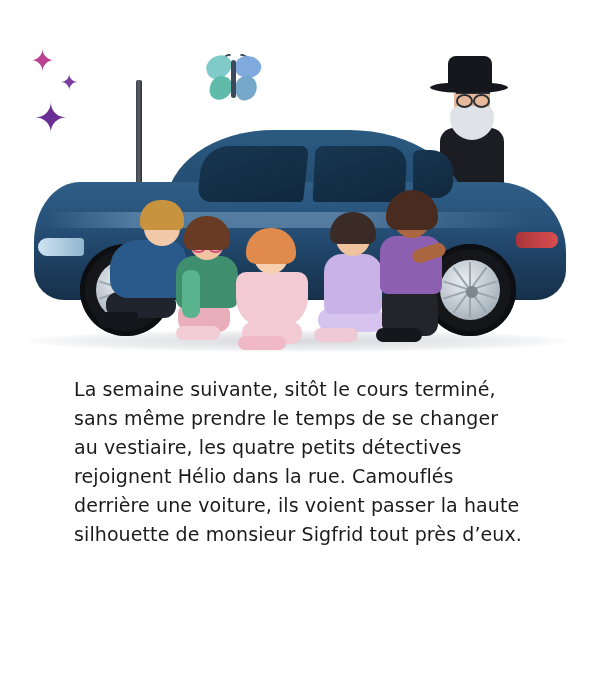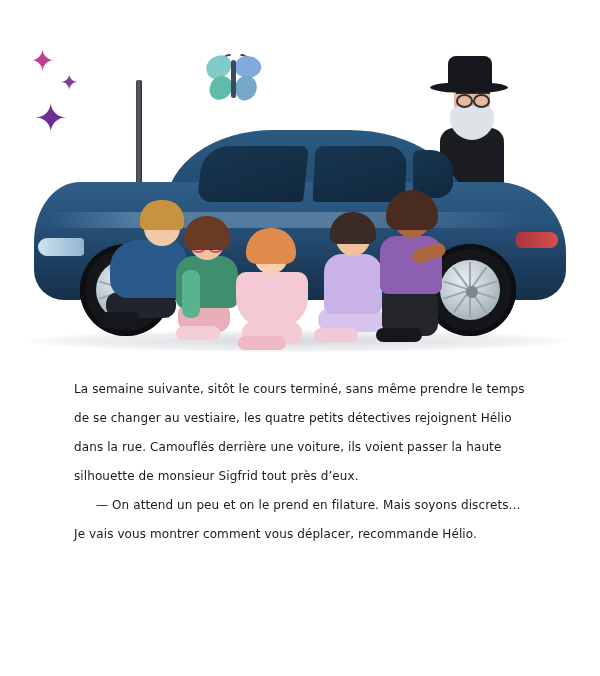--- a/index.html
+++ b/index.html
@@ -239,21 +239,21 @@
   .k5 .leg1 { position: absolute; left: 14px; top: 100px; width: 56px; height: 46px; background: #23252b; border-radius: 12px; }
   .k5 .shoe { position: absolute; left: 8px; top: 138px; width: 46px; height: 14px; background: #15171c; border-radius: 8px; }
 
   
   .text-block {
     position: absolute;
     left: 74px;
     top: 375px;
     width: 454px;
     font-family: "DejaVu Sans", sans-serif;
-    font-size: 12px;
+    font-size: 19px;
     line-height: 29px;
     color: #1b1b1b;
     letter-spacing: 0.1px;
   }
   .text-block p { margin: 0; }
   .text-block p.indent { text-indent: 22px; }
 </style>
 </head>
 <body>
 
@@ -365,16 +365,15 @@
         <div class="arm"></div>
         <div class="head"></div>
         <div class="hair"></div>
       </div>
 
     </div>
   </div>
 
   <div class="text-block">
     <p>La semaine suivante, sitôt le cours terminé, sans même prendre le temps de se changer au vestiaire, les quatre petits détectives rejoignent Hélio dans la rue. Camouflés derrière une voiture, ils voient passer la haute silhouette de monsieur Sigfrid tout près d’eux.</p>
-    <p class="indent">— On attend un peu et on le prend en filature. Mais soyons discrets… Je vais vous montrer comment vous déplacer, recommande Hélio.</p>
   </div>
 
 </div>
 
 </body></html>

